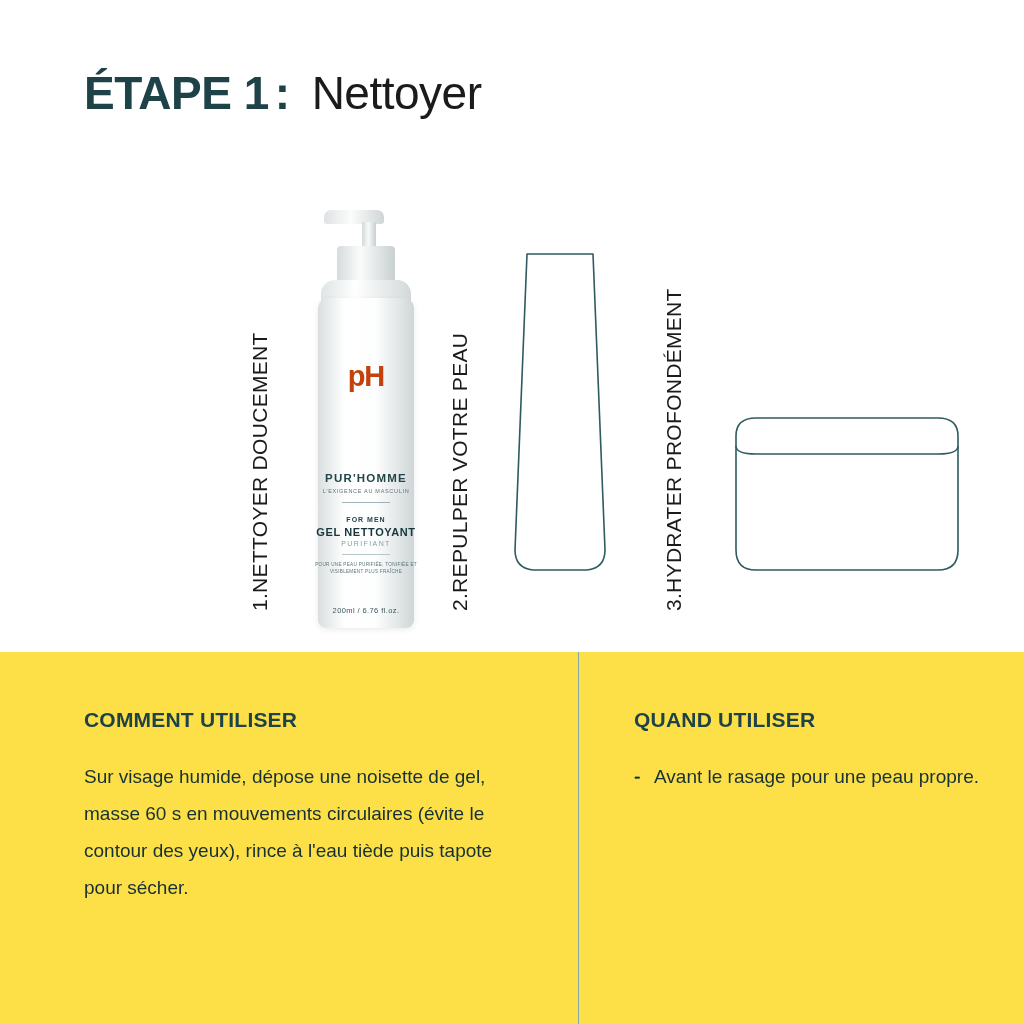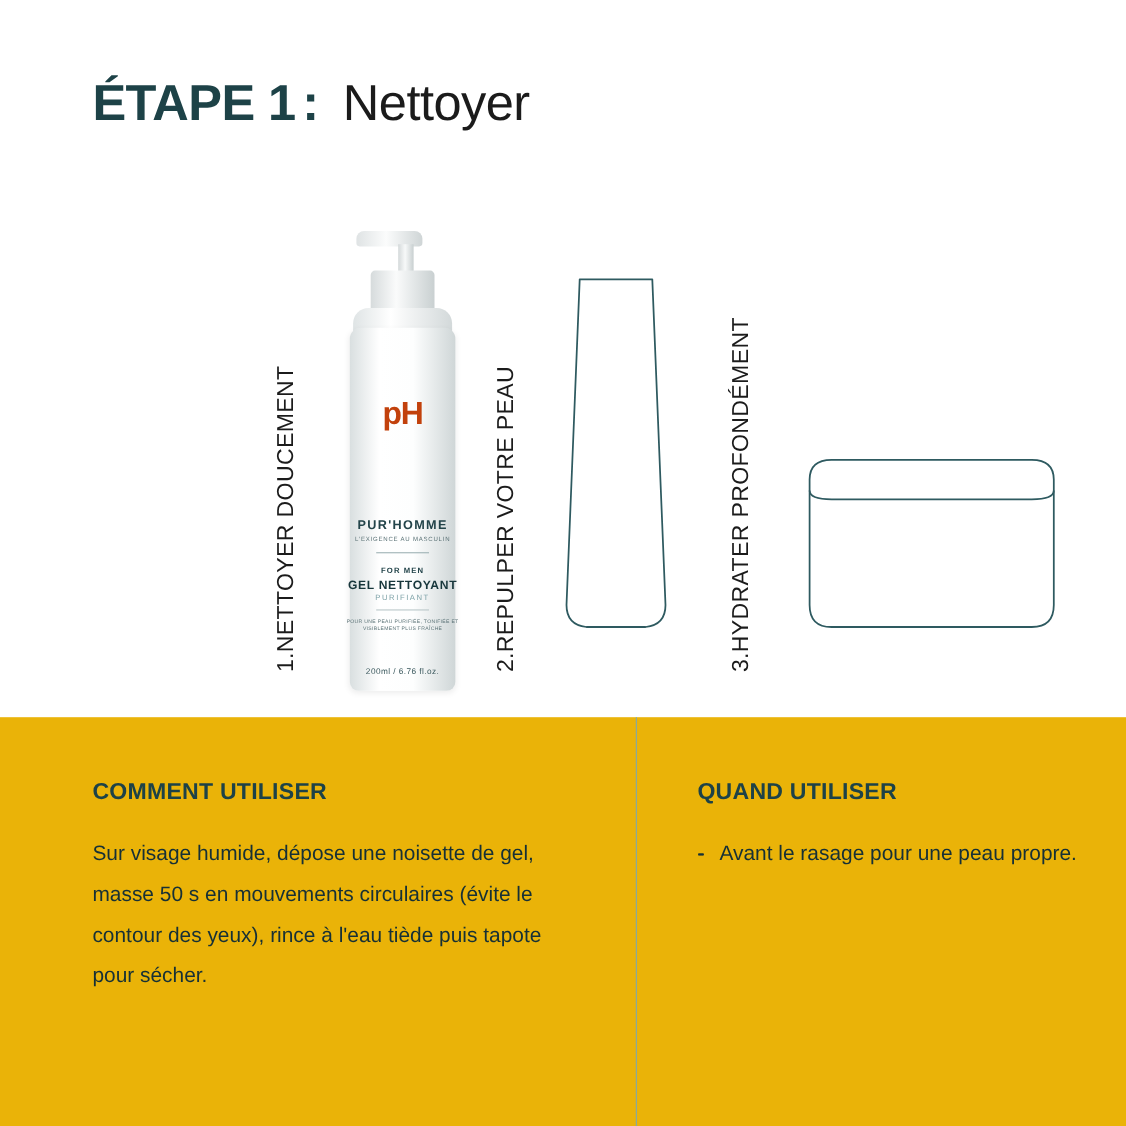--- a/index.html
+++ b/index.html
@@ -239,21 +239,21 @@
     height: 170px;
   }
 
   
   .panel {
     position: absolute;
     left: 0;
     top: 652px;
     width: 1024px;
     height: 372px;
-    background: #eab308;
+    background: #fde047;
   }
   .panel .divider {
     position: absolute;
     left: 578px;
     top: 0;
     width: 1px;
     height: 372px;
     background: #7fa8ab;
   }
   .col-left {
@@ -344,21 +344,21 @@
         <path d="M14,36 Q14,44 34,44 L216,44 Q236,44 236,36" fill="none" stroke="#2e5a60" stroke-width="1.6"></path>
       </svg>
     </div>
   </div>
 
   <div class="panel">
     <div class="divider"></div>
 
     <div class="col-left">
       <div class="col-head">COMMENT UTILISER</div>
-      <div class="col-body">Sur visage humide, dépose une noisette de gel, masse 50 s en mouvements circulaires (évite le contour des yeux), rince à l'eau tiède puis tapote pour sécher.</div>
+      <div class="col-body">Sur visage humide, dépose une noisette de gel, masse 60 s en mouvements circulaires (évite le contour des yeux), rince à l'eau tiède puis tapote pour sécher.</div>
     </div>
 
     <div class="col-right">
       <div class="col-head">QUAND UTILISER</div>
       <ul class="bullets">
         <li>
           <span class="dash">-</span>
         </li>
         <li>
           <span class="dash">-</span>

